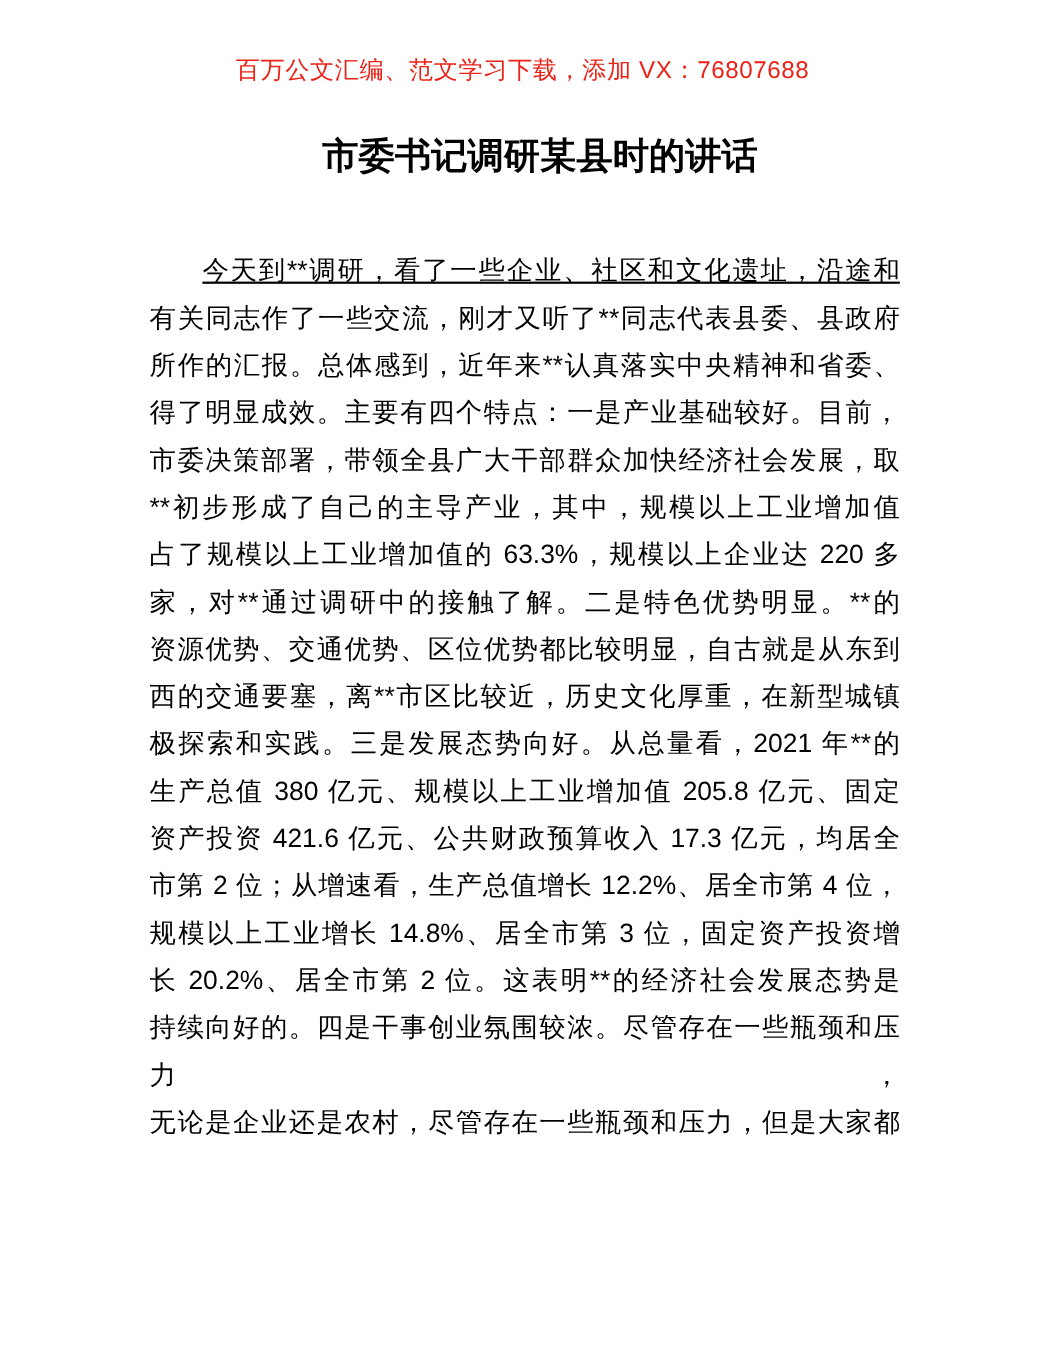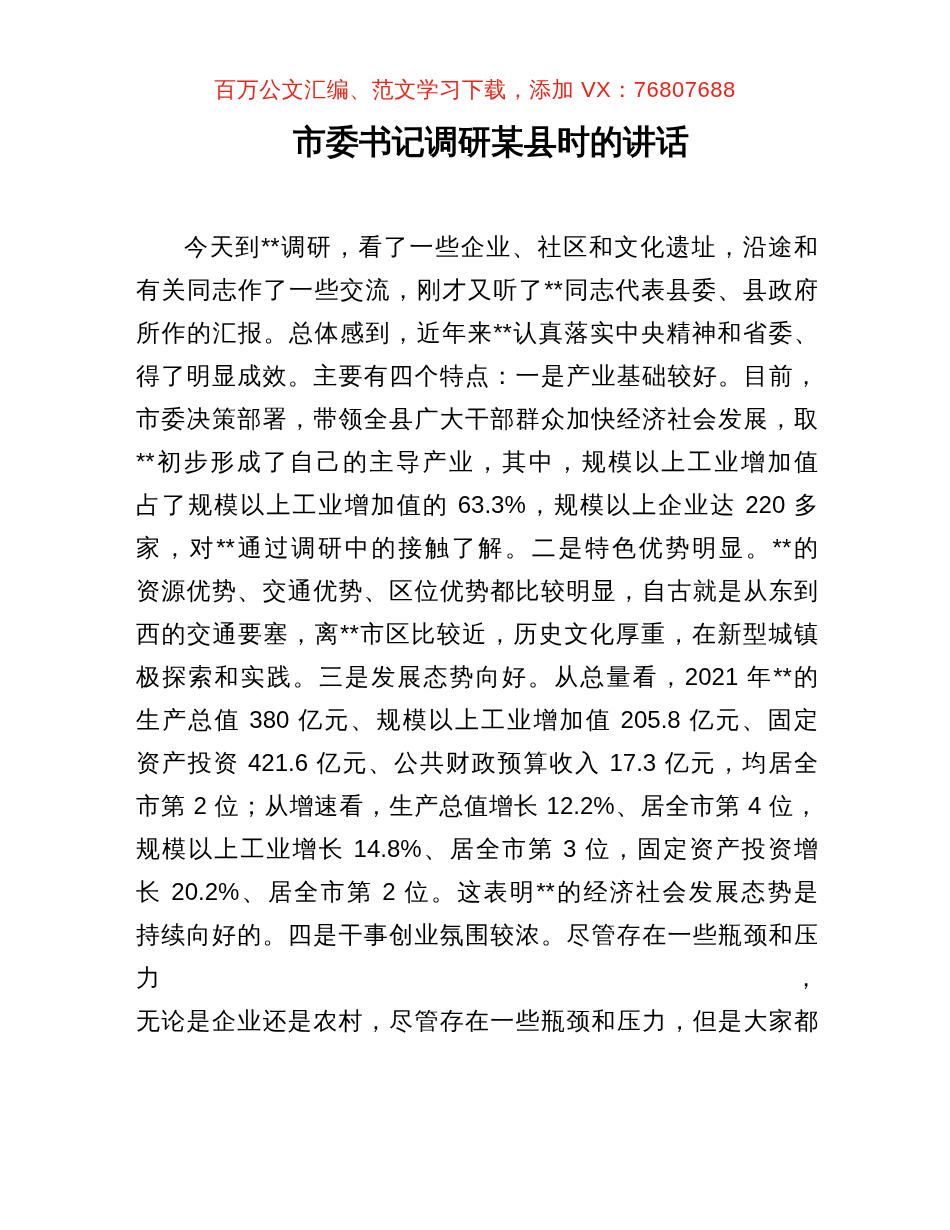--- a/index.html
+++ b/index.html
@@ -18,21 +18,20 @@
   .promo {
     position: absolute;
     top: 50px;
     left: 0;
     width: 100%;
     text-align: center;
     font-size: 22px;
     line-height: 28px;
     letter-spacing: 0.5px;
     color: #ec2217; 
-    margin-top: 26px;
   }
   .doc-title {
     position: absolute;
     top: 101px;
     left: 0;
     width: 100%;
     margin: 16px;
     text-align: center;
     font-size: 33px;
     line-height: 50px;
@@ -48,20 +47,21 @@
   .line {
     font-size: 24px;
     line-height: 43px;
     color: #000000;
     text-align: justify;
     text-align-last: justify;
     white-space: nowrap-off;
   }
   .first-line {
     text-indent: 48px;
+    text-decoration: underline;
   }
 </style>
 </head>
 <body>
 
 <div class="page">
 
   <div class="promo" style="color: rgb(236, 34, 23);">百万公文汇编、范文学习下载，添加 VX：76807688</div>
 
   <h1 class="doc-title">市委书记调研某县时的讲话</h1>

